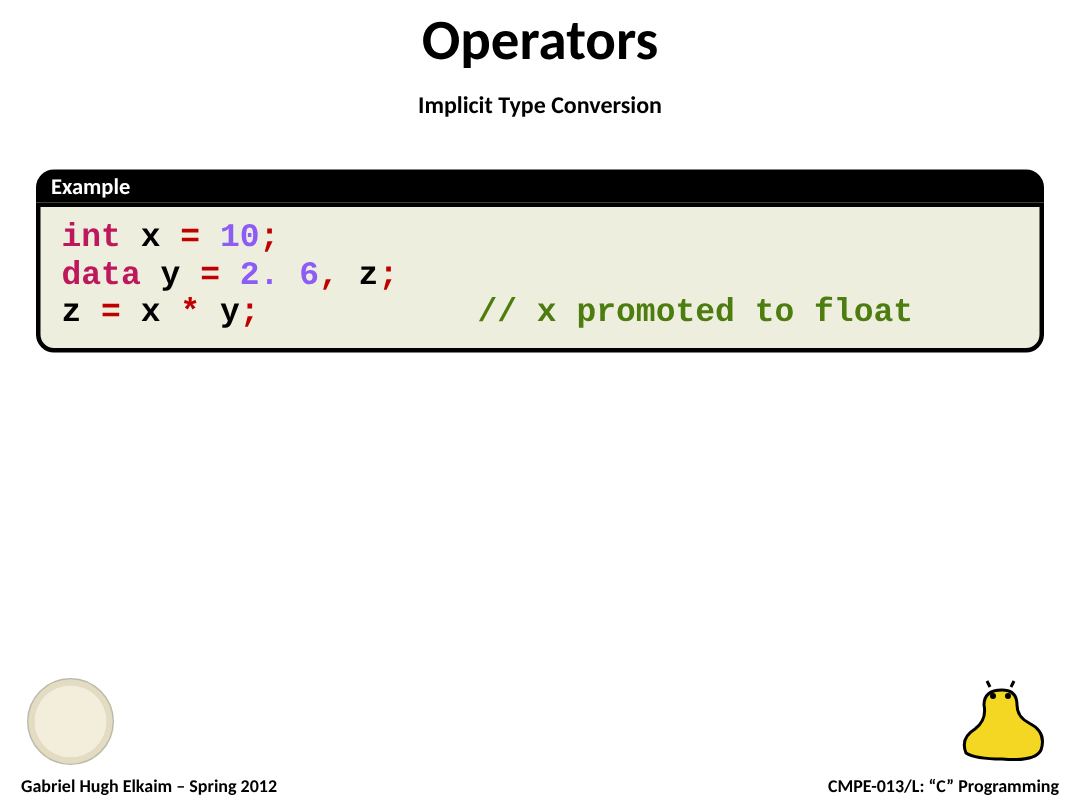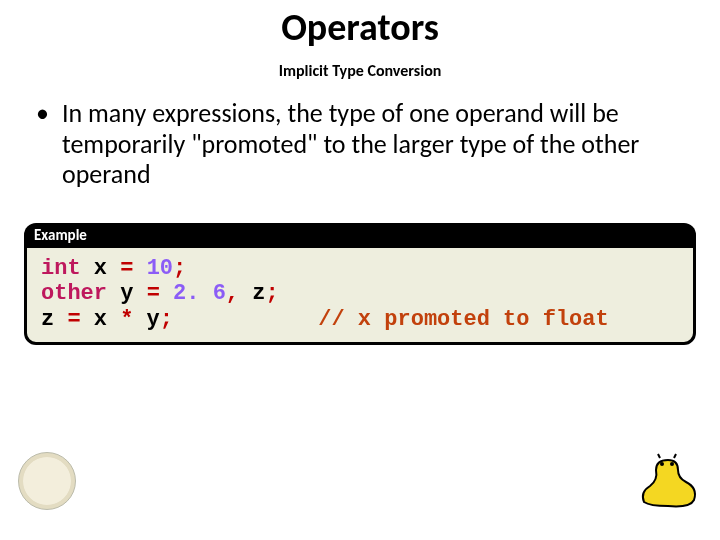--- a/index.html
+++ b/index.html
@@ -9,48 +9,49 @@
   .subtitle { text-align: center; font-weight: 700; font-size: 16px; margin-top: 13px; }
   .bullets { margin-top: 18px; padding-left: 42px; }
   .bullets li { list-style: none; position: relative; font-size: 26px; line-height: 1.18; padding-left: 0; margin-bottom: 8px; }
   .bullets li::before { content: "•"; position: absolute; left: -26px; top: 0; font-size: 26px; }
   .example-block { margin: 8px 4px 14px 4px; }
   .example-label { background: #000; color: #fff; font-weight: 700; font-size: 15px; padding: 3px 10px 1px 10px; border-radius: 12px 12px 0 0; margin-top: 33px; }
   .code-box { background: #eeeede; border: 3px solid #000; border-radius: 0 0 12px 12px; padding: 8px 14px 10px 14px; font-family: "Courier New", monospace; font-size: 22px; font-weight: 700; line-height: 1.15; white-space: pre; }
   .kw { color: #be185d; }
   .num { color: #8b5cf6; }
   .punct { color: #c00000; }
-  .cmt { color: #c2410c; }
+  .cmt { color: #4d7c0f; }
   .footer { position: absolute; bottom: 8px; left: 0; right: 0; padding: 0 14px; display: flex; justify-content: space-between; align-items: flex-end; font-size: 12px; font-weight: 600; }
   .seal { position: absolute; left: 18px; bottom: 30px; width: 58px; height: 58px; border-radius: 50%; background: radial-gradient(circle at 50% 50%, #f3eedc 0 60%, #e3dcc2 62% 100%); border: 1px solid #bba; box-shadow: inset 0 0 0 4px #e3dcc2; }
   .slug { position: absolute; right: 18px; bottom: 30px; width: 64px; height: 58px; }
   .slug svg { width: 100%; height: 100%; }
 </style>
 </head>
 <body>
 
 <div class="slide">
   <div class="title">Operators</div>
   <div class="subtitle">Implicit Type Conversion</div>
 
-  <ul class="bullets">
-    <li>In many expressions, the type of one operand will be temporarily "promoted" to the larger type of the other operand</li>
-  </ul>
 
   <div class="example-block">
     <div class="example-label">Example</div>
     <div class="code-box"><span class="kw">int</span><span> x </span><span class="punct">=</span><span> </span><span class="num">10</span><span class="punct">;</span>
-<span class="kw">other</span><span> y </span><span class="punct">=</span><span> </span><span class="num">2. 6</span><span class="punct">,</span><span> z</span><span class="punct">;</span>
+<span class="kw">data</span><span> y </span><span class="punct">=</span><span> </span><span class="num">2. 6</span><span class="punct">,</span><span> z</span><span class="punct">;</span>
 <span>z </span><span class="punct">=</span><span> x </span><span class="punct">*</span><span> y</span><span class="punct">;</span><span>           </span><span class="cmt">// x promoted to float</span></div>
   </div>
 
 
   <div class="seal"></div>
   <div class="slug">
     <svg viewBox="0 0 64 58">
       <path d="M6 50 Q2 40 12 34 Q20 28 18 18 Q18 8 30 8 Q40 8 40 18 Q40 26 48 30 Q60 36 56 48 Q52 56 30 54 Q12 54 6 50 Z" fill="#f4d722" stroke="#000" stroke-width="2"></path>
       <circle cx="24" cy="12" r="2" fill="#000"></circle>
       <circle cx="34" cy="12" r="2" fill="#000"></circle>
       <path d="M22 6 L20 2 M36 6 L38 2" stroke="#000" stroke-width="2"></path>
     </svg>
   </div>
 
+  <div class="footer">
+    <span>Gabriel Hugh Elkaim – Spring 2012</span>
+    <span>CMPE-013/L: “C” Programming</span>
+  </div>
 </div>
 
 </body></html>

